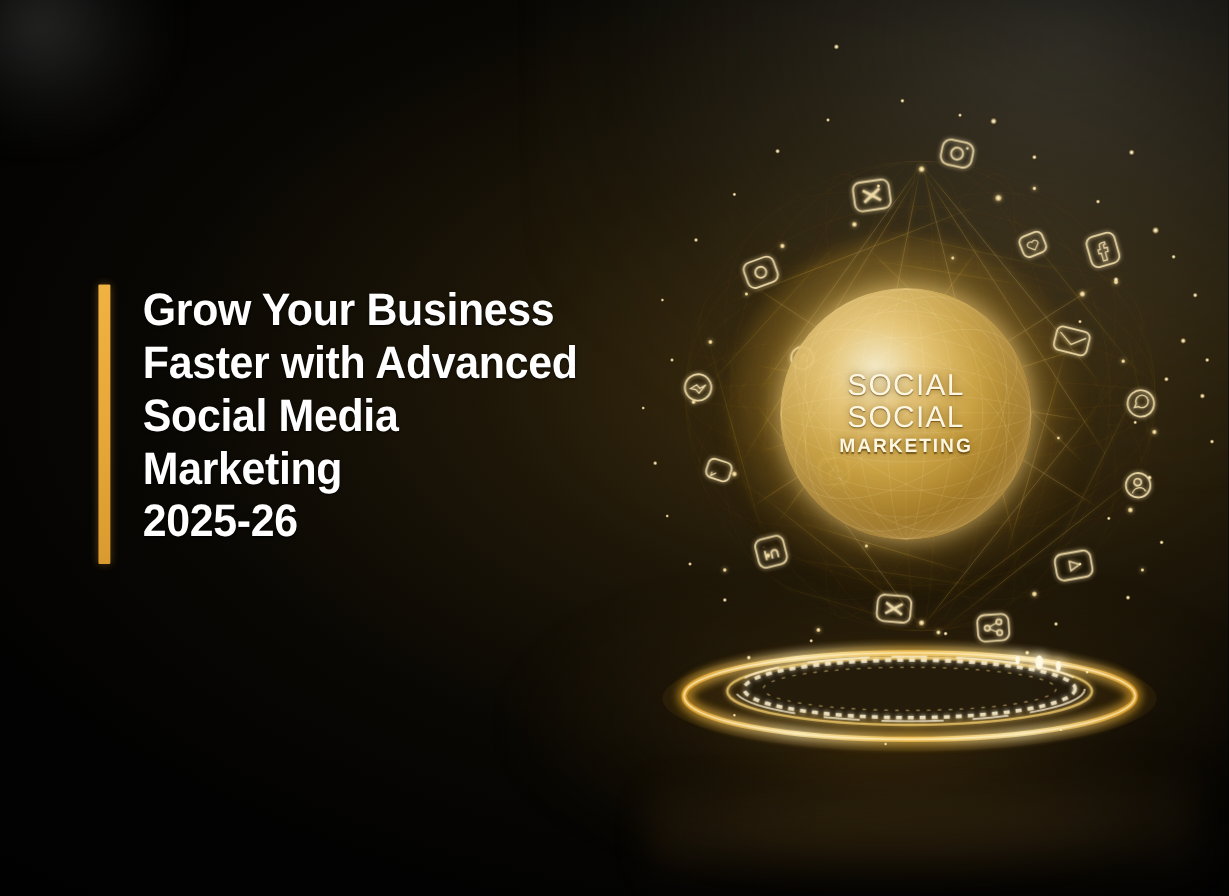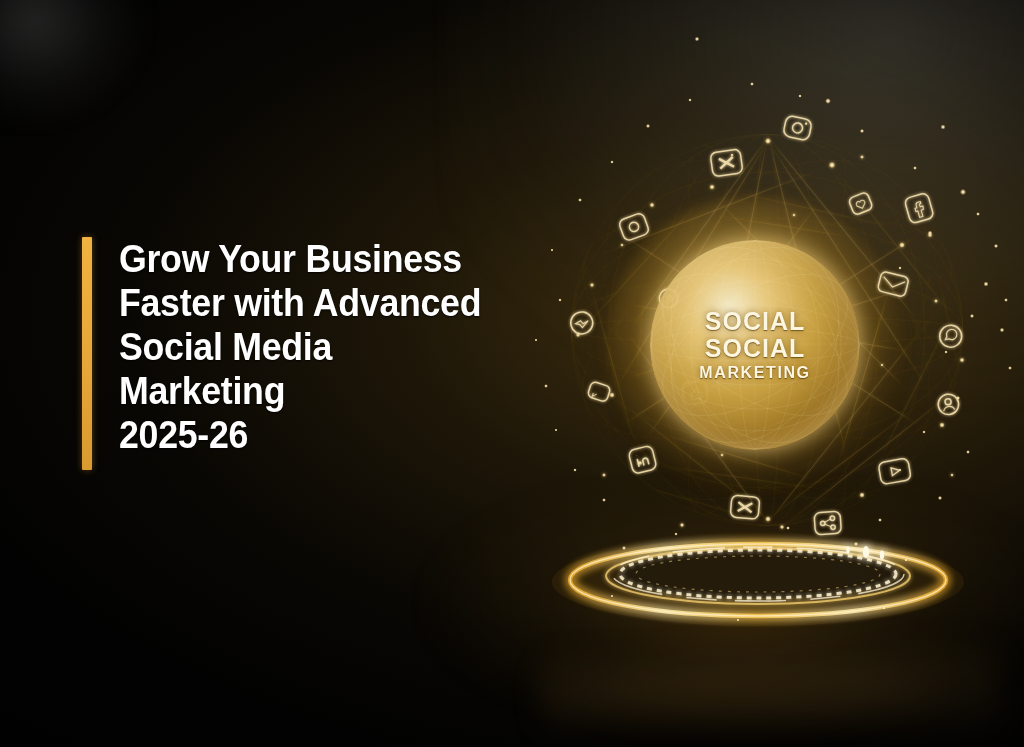--- a/index.html
+++ b/index.html
@@ -146,21 +146,21 @@
     left:0; right:0; top:50%;
     transform:translateY(-50%);
     text-align:center;
     z-index:7;
     pointer-events:none;
   }
   .sphere-label .l1,
   .sphere-label .l2{
     display:block;
     font-family:"Liberation Sans", sans-serif;
-    font-weight:700;
+    font-weight:400;
     font-size:25px;
     line-height:27px;
     letter-spacing:1.0px;
     color:#fdf6e0;
     text-shadow:0 0 7px rgba(120,82,14,0.75), 0 1px 1px rgba(80,54,8,0.7);
   }
   .sphere-label .l3{
     display:block;
     font-family:"Liberation Sans", sans-serif;
     font-weight:600;

